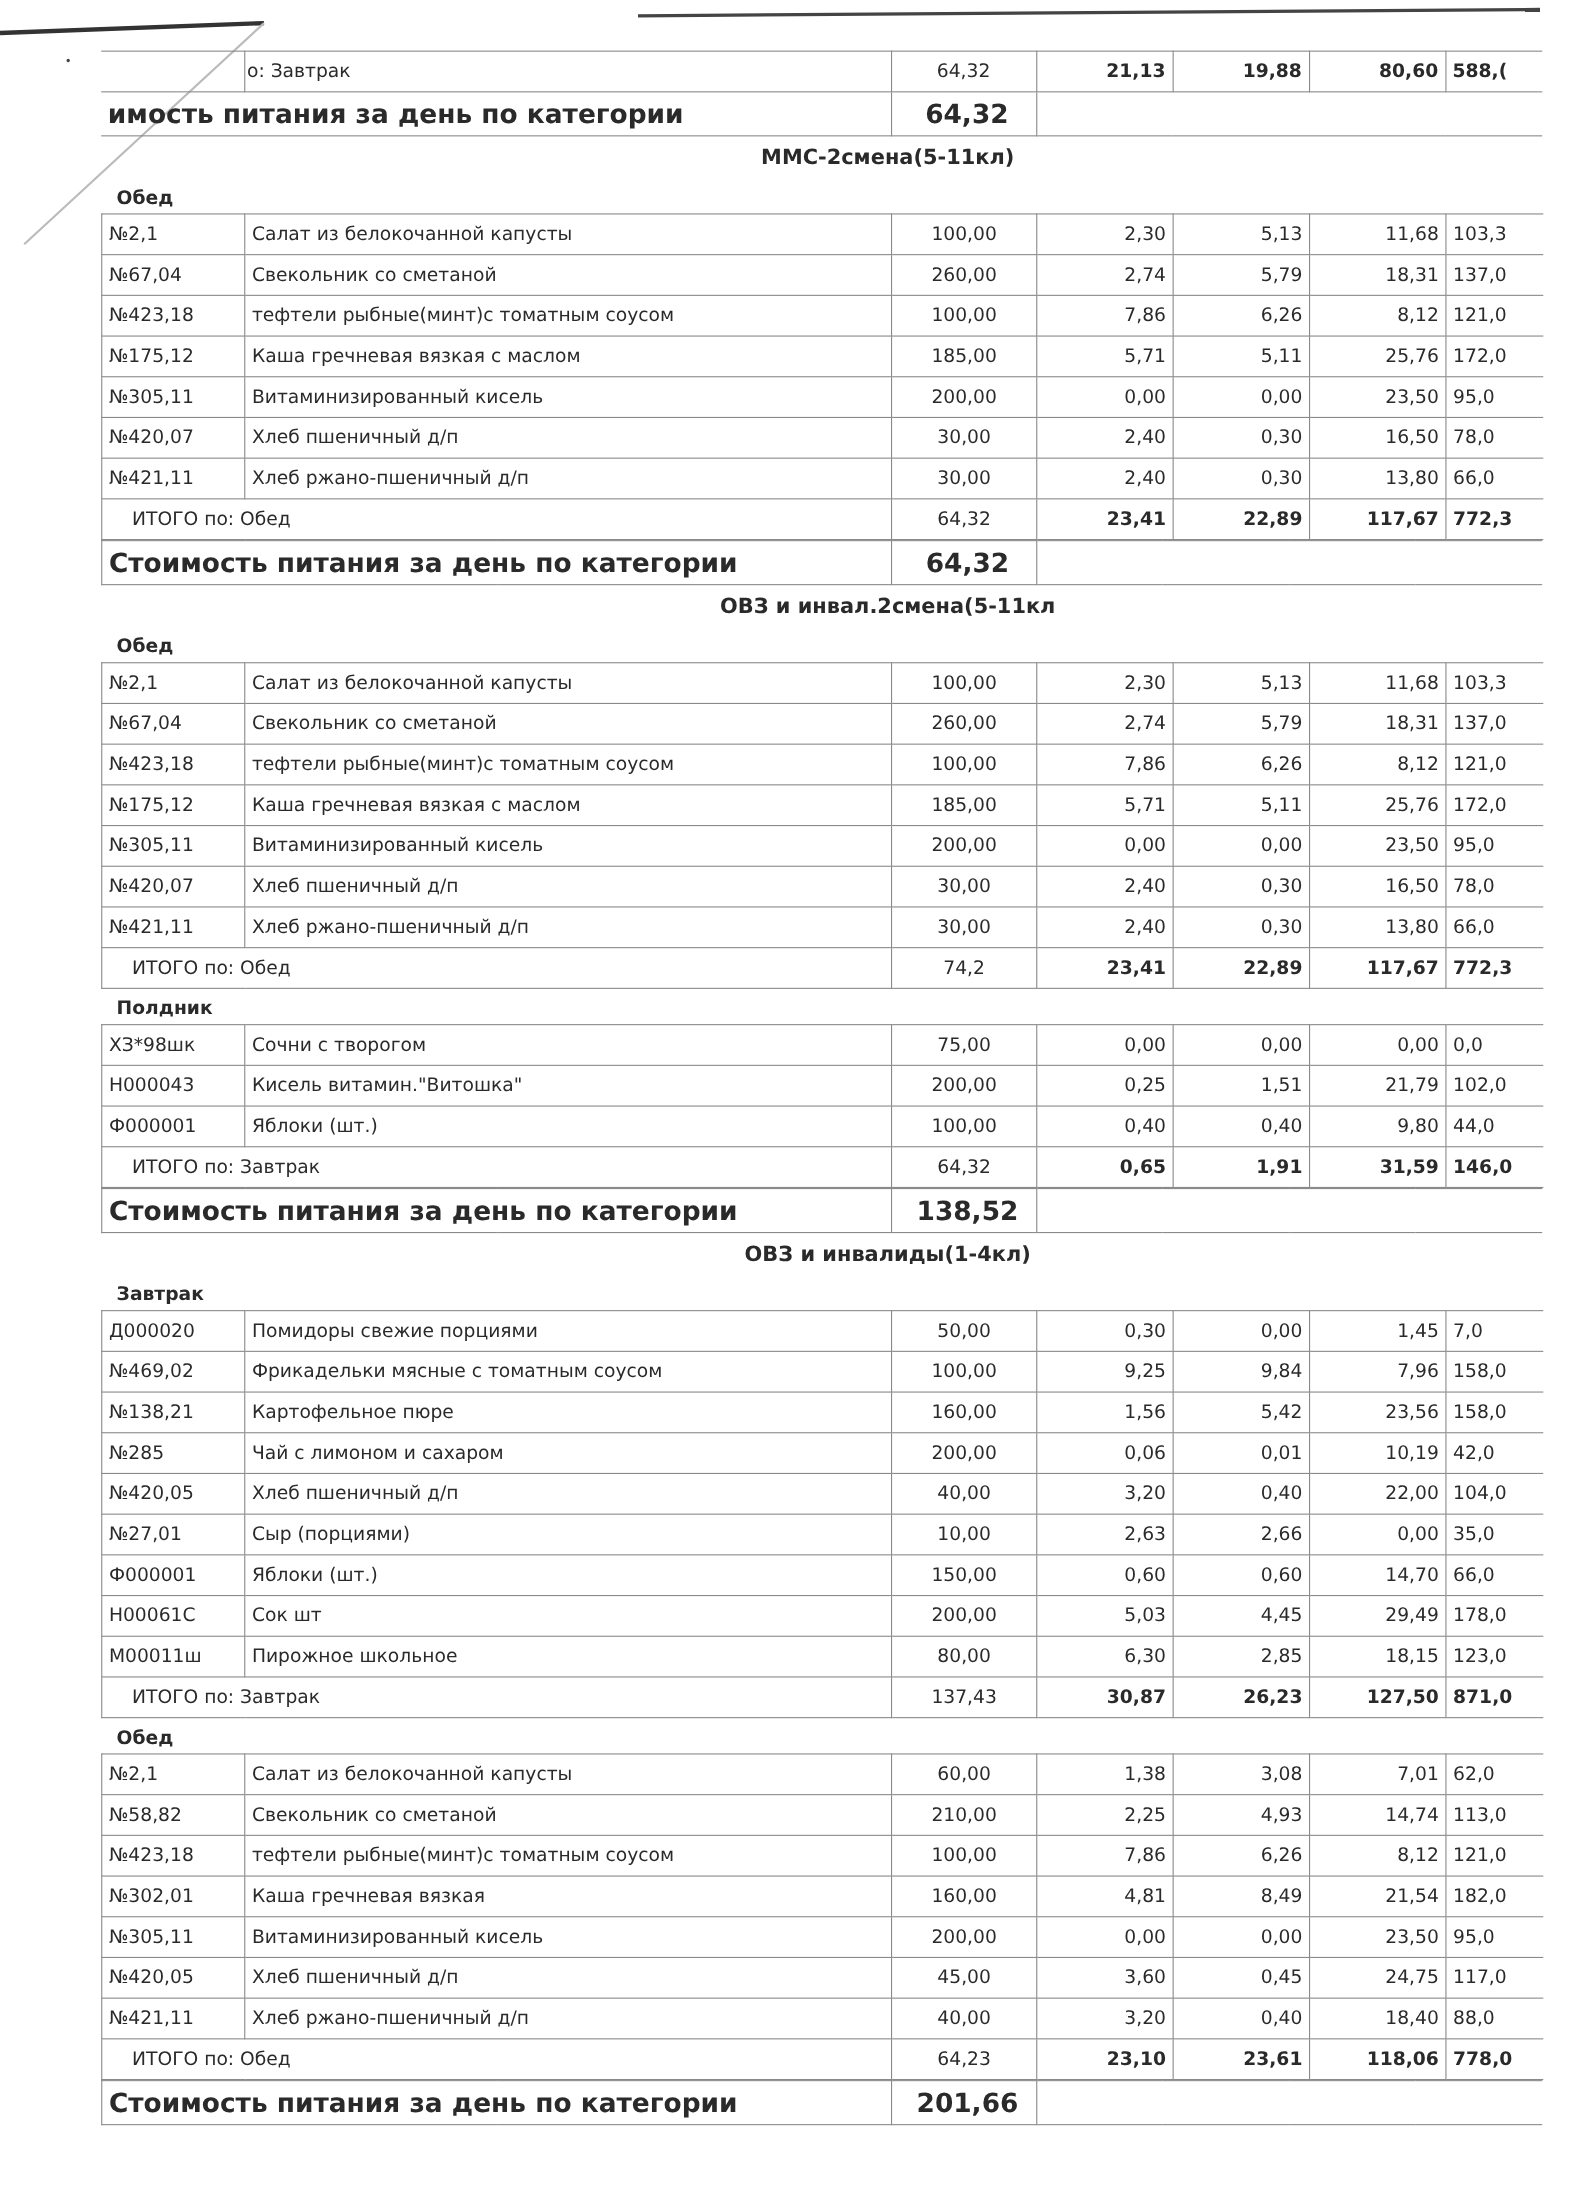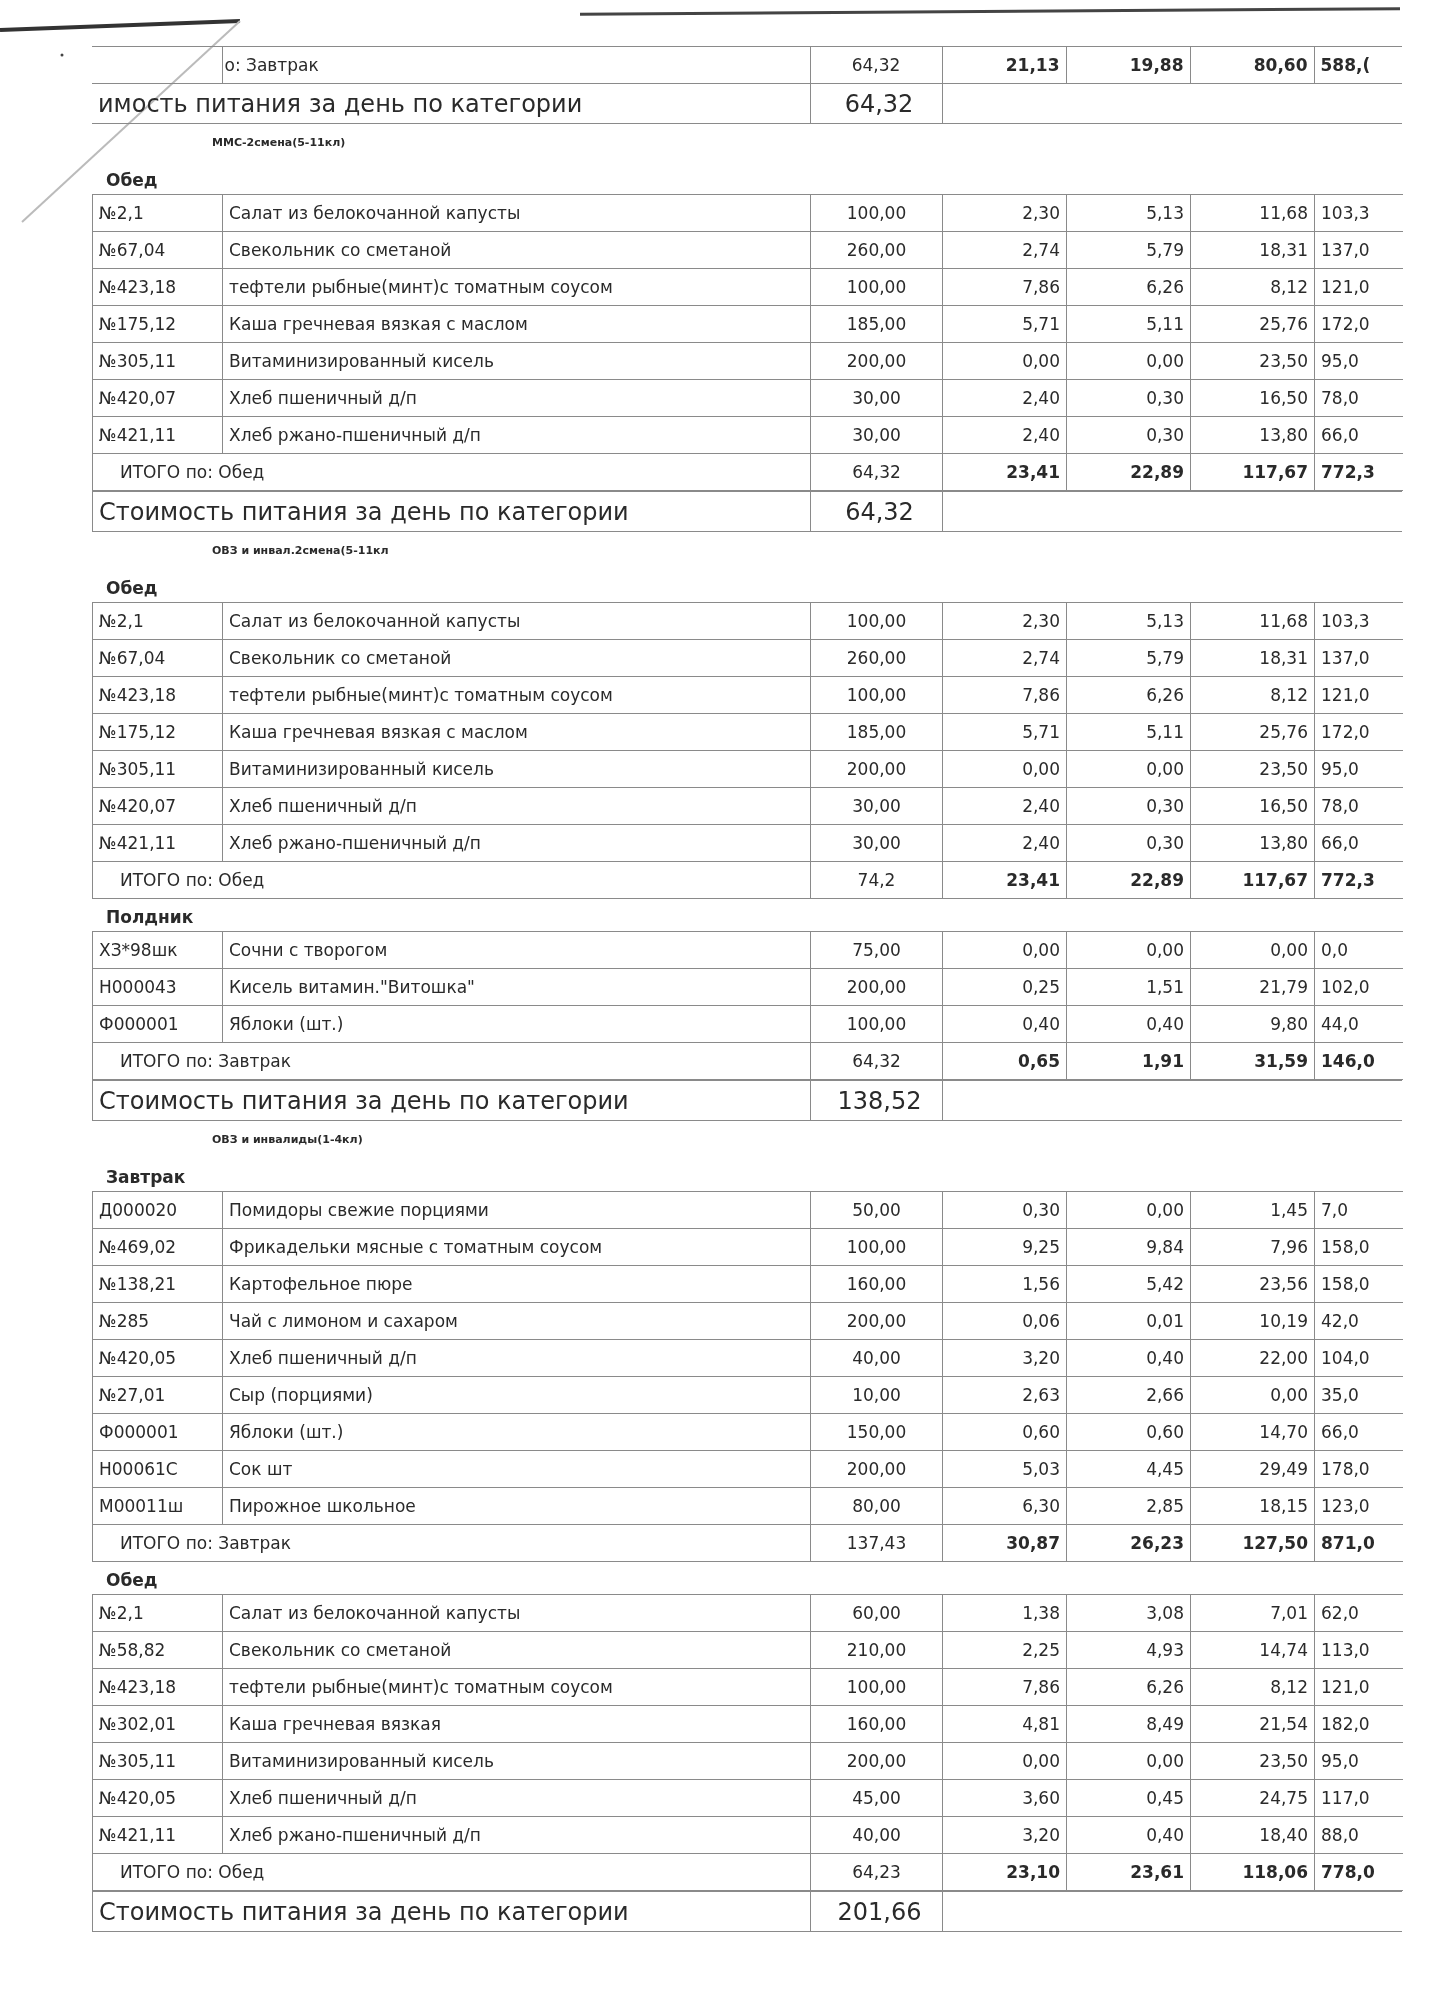--- a/index.html
+++ b/index.html
@@ -13,25 +13,25 @@
 
   table.grid { border-collapse: collapse; width: 1310px; table-layout: fixed; }
   table.grid td { border: 1px solid #8a8a8a; height: 37px; padding: 0 6px; font-size: 17px; white-space: nowrap; overflow: hidden; }
   td.code { width: 130px; }
   td.name { width: 588px; }
   td.qty { width: 132px; text-align: center; }
   td.num { width: 124px; text-align: right; }
   td.last { width: 88px; border-right: none !important; }
   tr.total td { font-weight: normal; font-size: 17px; }
   tr.total td.num, tr.total td.last { font-weight: bold; }
-  tr.cost td { border-left: 1px solid #8a8a8a; border-top: 1px solid #8a8a8a; border-bottom: 1px solid #8a8a8a; height: 40px; font-size: 24px; font-weight: normal; }
+  tr.cost td { border-left: 1px solid #8a8a8a; border-top: 1px solid #8a8a8a; border-bottom: 1px solid #8a8a8a; height: 40px; font-size: 24px; font-weight: bold; }
   tr.cost td.empty { border-left: none; border-right: none; }
   tr.cost td.costval { text-align: center; padding-left: 12px; }
 
-  .section-title { font-weight: bold; font-size: 11px; height: 38px; line-height: 38px; padding-left: 120px; }
+  .section-title { text-align: center; font-weight: bold; font-size: 19px; height: 38px; line-height: 38px; padding-left: 120px; }
   .meal-title { font-weight: bold; font-size: 17px; height: 32px; line-height: 36px; padding-left: 14px; }
 </style>
 </head>
 <body>
 
 <div class="top-rule"></div>
 
 <svg class="fold" viewBox="0 0 260 230">
   <polygon points="0,30 240,20 30,215 0,230" fill="#ffffff"></polygon>
   <line x1="0" y1="30" x2="240" y2="21" stroke="#333" stroke-width="4"></line>

